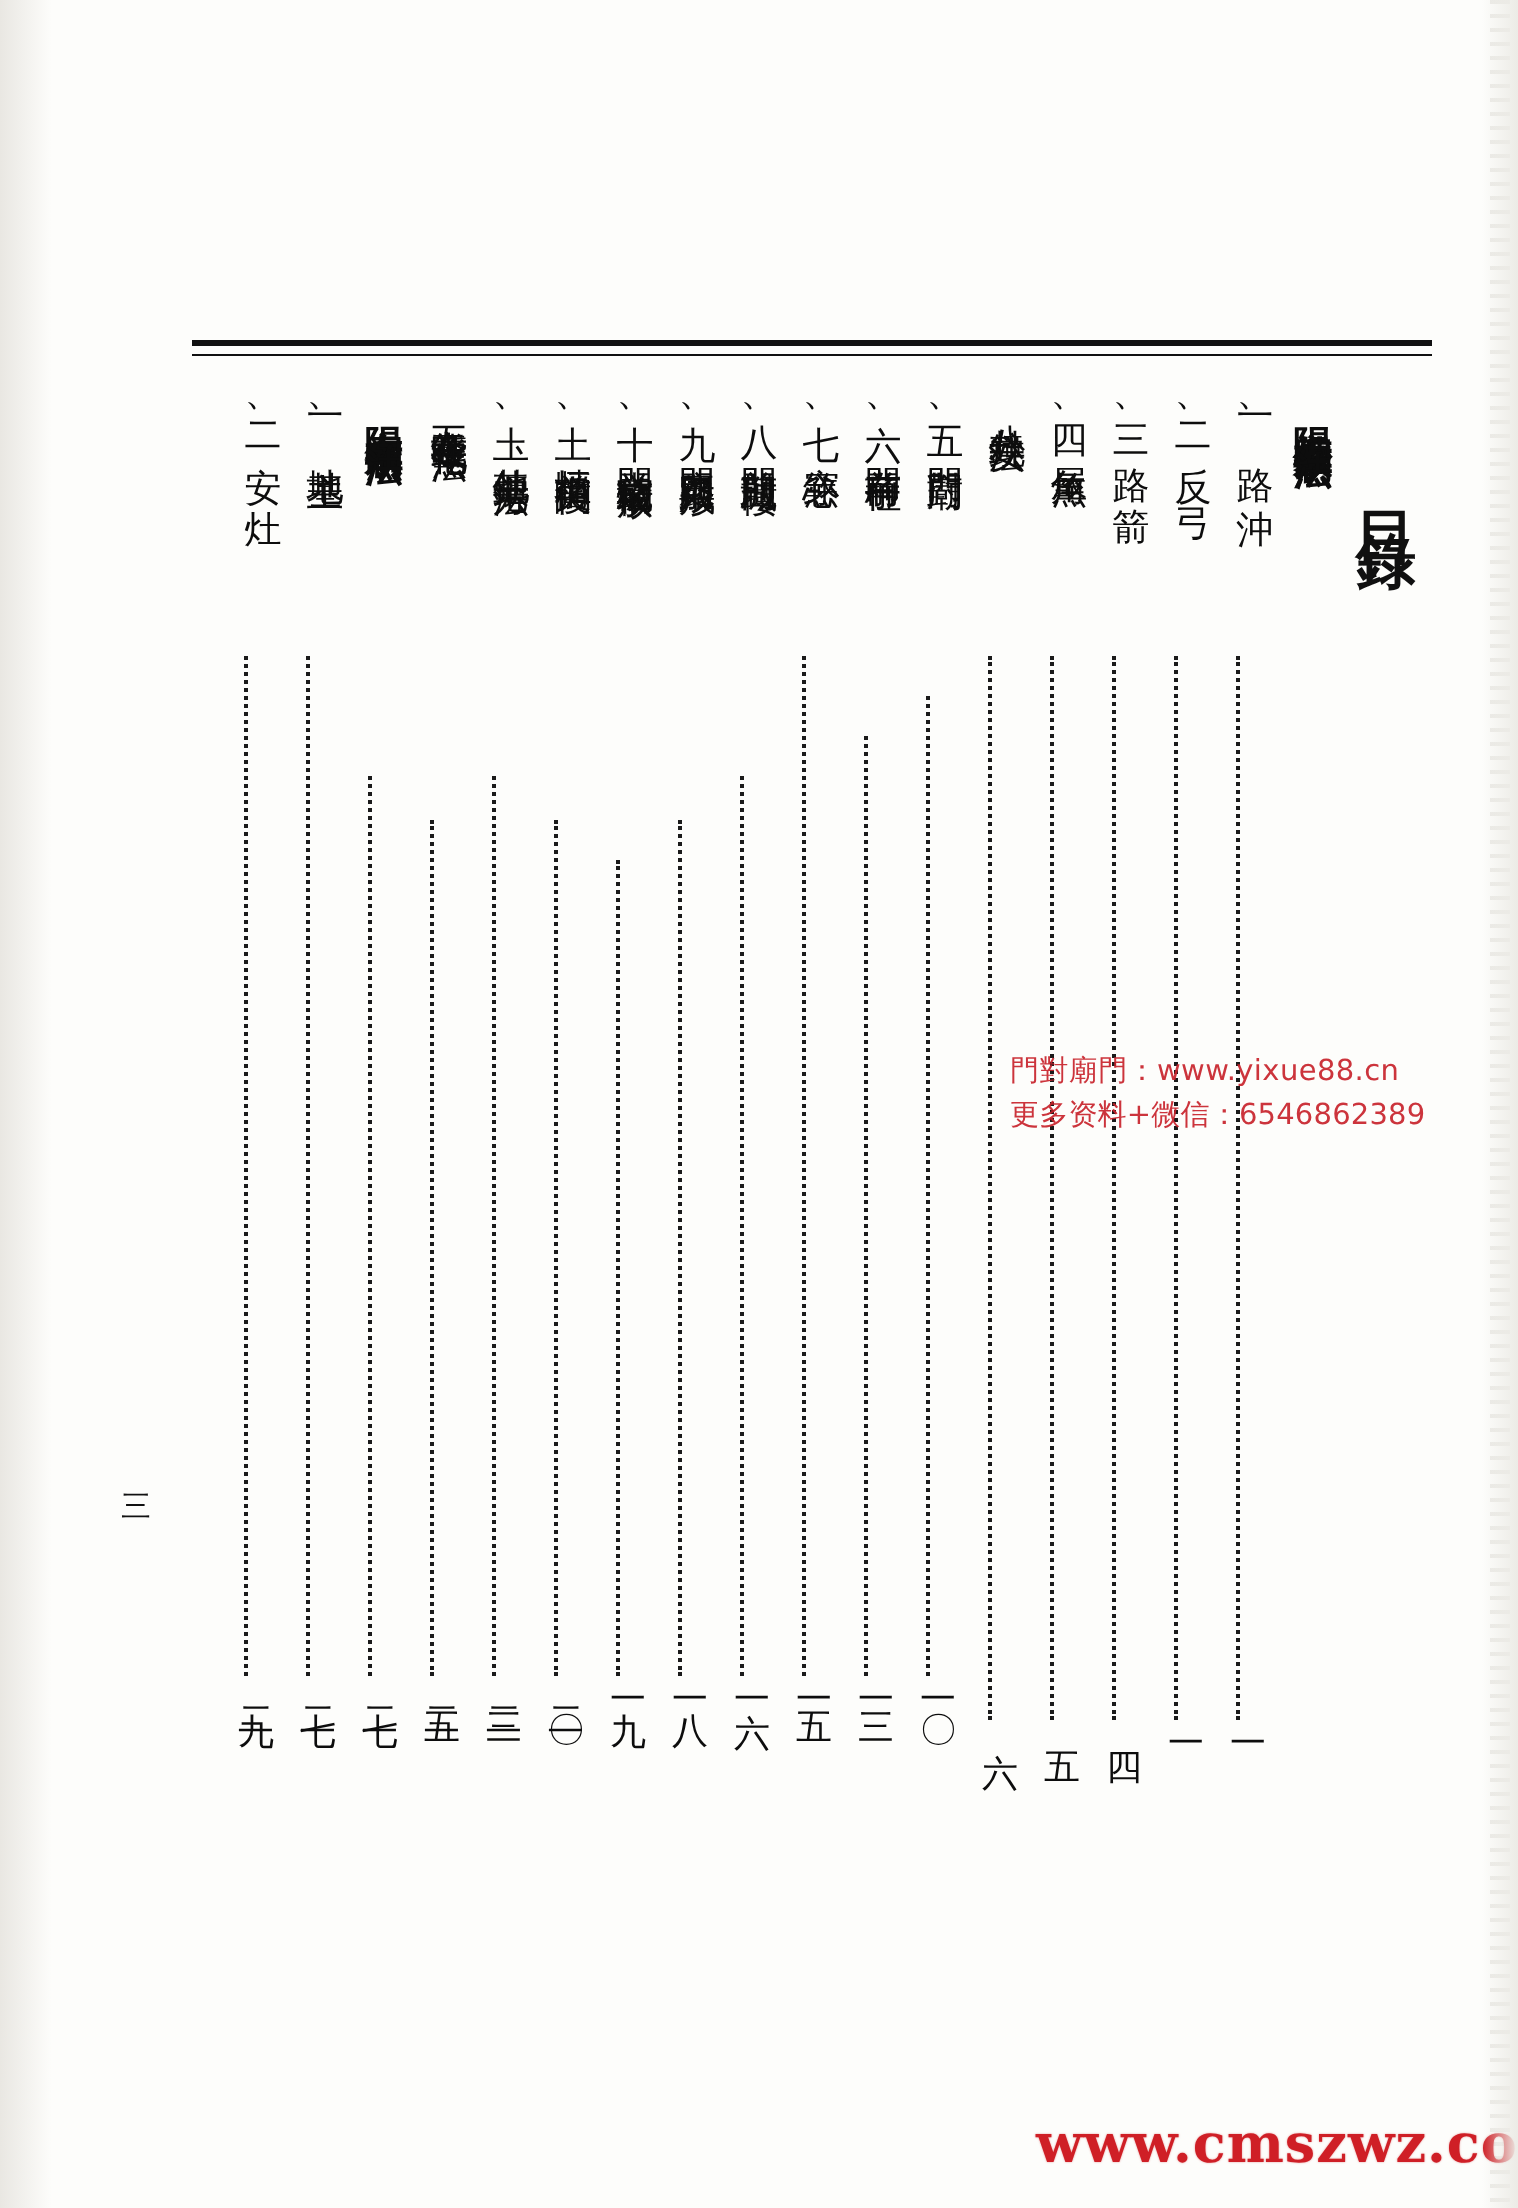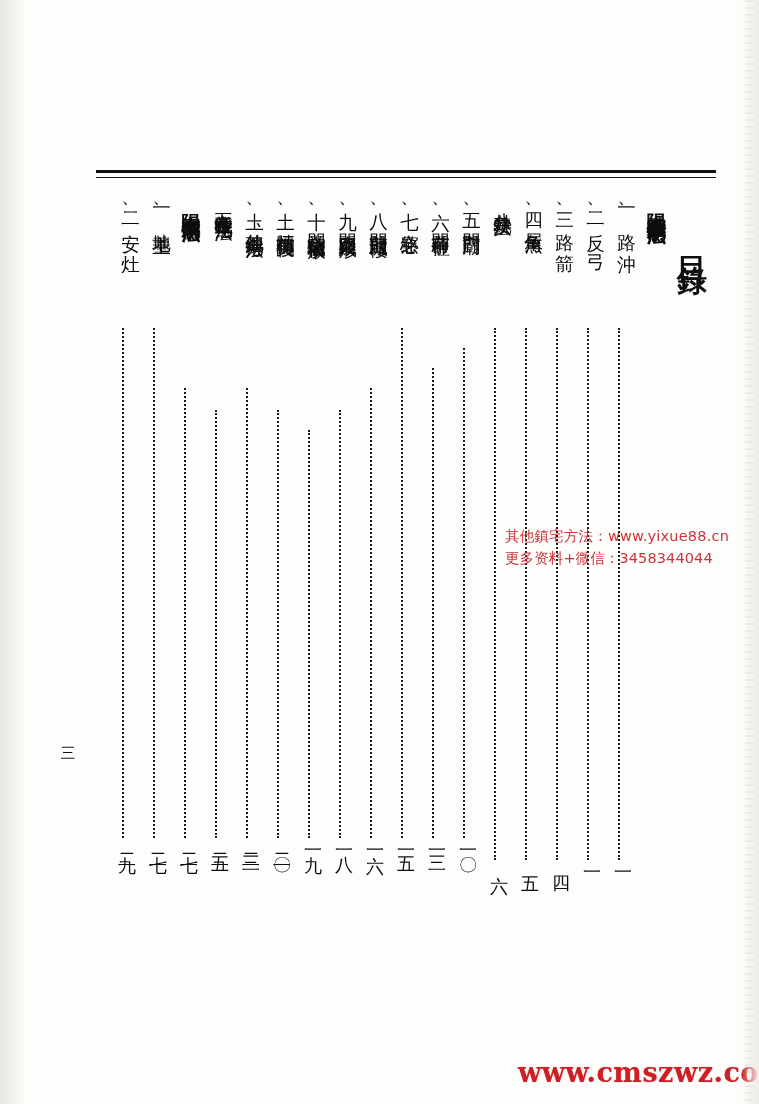--- a/index.html
+++ b/index.html
@@ -287,19 +287,19 @@
       <div class="toc-entry">
         <div class="entry-label">二、安　灶</div>
         <div class="leader" style="top: 130px; height: 510px;"></div>
         <div class="entry-page" style="top: 642px;">二九</div>
       </div>
     </div>
 
   <div class="folio">三</div>
 
   <div class="watermark">
-    <div class="l1">其他鎮宅方法：www.yixue88.cn</div>
-    <div class="l2">更多资料+微信：3458344044</div>
+    <div class="l1">門對廟門：www.yixue88.cn</div>
+    <div class="l2">更多资料+微信：6546862389</div>
   </div>
 
   <div class="bottom-url">www.cmszwz.com</div>
 
 </div>
 
 </body></html>

